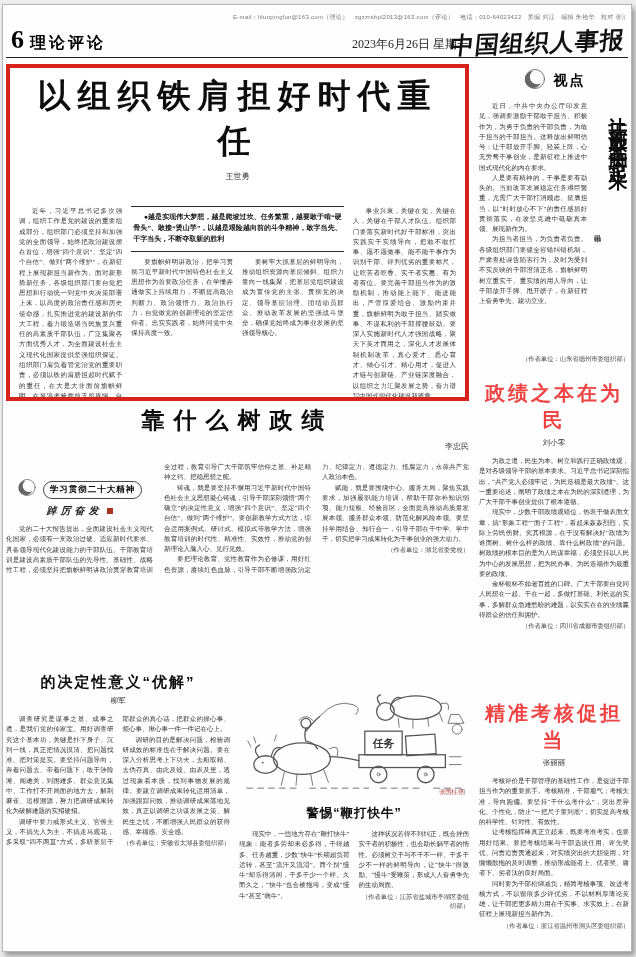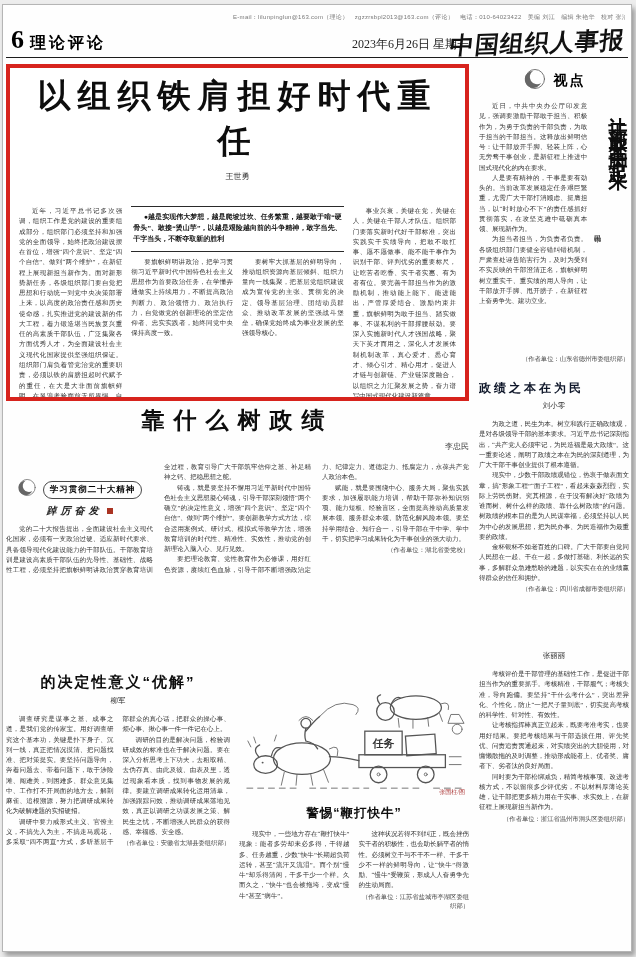--- a/index.html
+++ b/index.html
@@ -48,21 +48,21 @@
   .sidebar { position:absolute; left:476px; top:60px; width:150px; height:882px; overflow:hidden; }
   .vp-badge { display:flex; align-items:center; justify-content:center; gap:5px; height:32px; }
   .vp-badge-label { font-size:14px; font-weight:800; letter-spacing:2px;
                     font-family:Liberation Serif, serif; }
   .vp-art { display:flex; height:252px; overflow:hidden; margin-top:4px; }
   .vp-text { flex:1; padding-right:5px; overflow:hidden; }
   .vp-author { writing-mode:vertical-rl; font-size:7.5px; color:#333; margin-top:128px; }
   .vp-head { writing-mode:vertical-rl; font-size:19px; font-weight:800; letter-spacing:6px;
              line-height:1.2; color:#0d0d0d; font-family:"Liberation Sans",sans-serif;
              margin-left:4px; }
-  .sb-h { font-size:12px; font-weight:800; letter-spacing:3px; color:#0f172a;
+  .sb-h { text-align:center; font-size:20px; font-weight:800; letter-spacing:3px; color:#ef4444;
           font-family:"Liberation Sans",sans-serif; }
   .sb-author { text-align:center; font-size:7.5px; color:#333; margin:4px 0 8px; }
   .sb-body { overflow:hidden; }
 
   
   .zh-art { position:absolute; left:3px; top:400px; width:463px; height:264px; overflow:hidden; }
   .zh-head { text-align:center; font-size:23px; font-weight:900; letter-spacing:9px; color:#0d0d0d;
              font-family:"Liberation Sans",sans-serif; }
   .zh-author { text-align:right; font-size:8px; color:#333; margin:5px 0 10px; }
   .zh-cols { column-count:3; column-gap:11px; height:196px; overflow:hidden; }
@@ -157,20 +157,21 @@
 
       <h2 class="sb-h" style="margin-top:16px;">政绩之本在为民</h2>
       <div class="sb-author">刘小零</div>
       <div class="sb-body body-txt" style="height:228px;">
         <p>为政之道，民生为本。树立和践行正确政绩观，是对各级领导干部的基本要求。习近平总书记深刻指出，“共产党人必须牢记，为民造福是最大政绩”。这一重要论述，阐明了政绩之本在为民的深刻道理，为广大干部干事创业提供了根本遵循。</p>
         <p>现实中，少数干部政绩观错位，热衷于做表面文章，搞“形象工程”“面子工程”，看起来轰轰烈烈，实际上劳民伤财。究其根源，在于没有解决好“政绩为谁而树、树什么样的政绩、靠什么树政绩”的问题。树政绩的根本目的是为人民谋幸福，必须坚持以人民为中心的发展思想，把为民办事、为民造福作为最重要的政绩。</p>
         <p>金杯银杯不如老百姓的口碑。广大干部要自觉同人民想在一起、干在一起，多做打基础、利长远的实事，多解群众急难愁盼的难题，以实实在在的业绩赢得群众的信任和拥护。</p>
         <div class="attr">（作者单位：四川省成都市委组织部）</div>
       </div>
 
+      <h2 class="sb-h" style="margin-top:16px;">精准考核促担当</h2>
       <div class="sb-author">张丽丽</div>
       <div class="sb-body body-txt" style="height:226px;">
         <p>考核评价是干部管理的基础性工作，是促进干部担当作为的重要抓手。考核精准，干部服气；考核失准，导向跑偏。要坚持“干什么考什么”，突出差异化、个性化，防止“一把尺子量到底”，切实提高考核的科学性、针对性、有效性。</p>
         <p>让考核指挥棒真正立起来，既要考准考实，也要用好结果。要把考核结果与干部选拔任用、评先奖优、问责追责贯通起来，对实绩突出的大胆使用，对慵懒散拖的及时调整，推动形成能者上、优者奖、庸者下、劣者汰的良好局面。</p>
         <p>同时要为干部松绑减负，精简考核事项、改进考核方式，不以留痕多少评优劣，不以材料厚薄论英雄，让干部把更多精力用在干实事、求实效上，在新征程上展现新担当新作为。</p>
         <div class="attr">（作者单位：浙江省温州市洞头区委组织部）</div>
       </div>
     </aside>
 
     <section class="zh-art">

